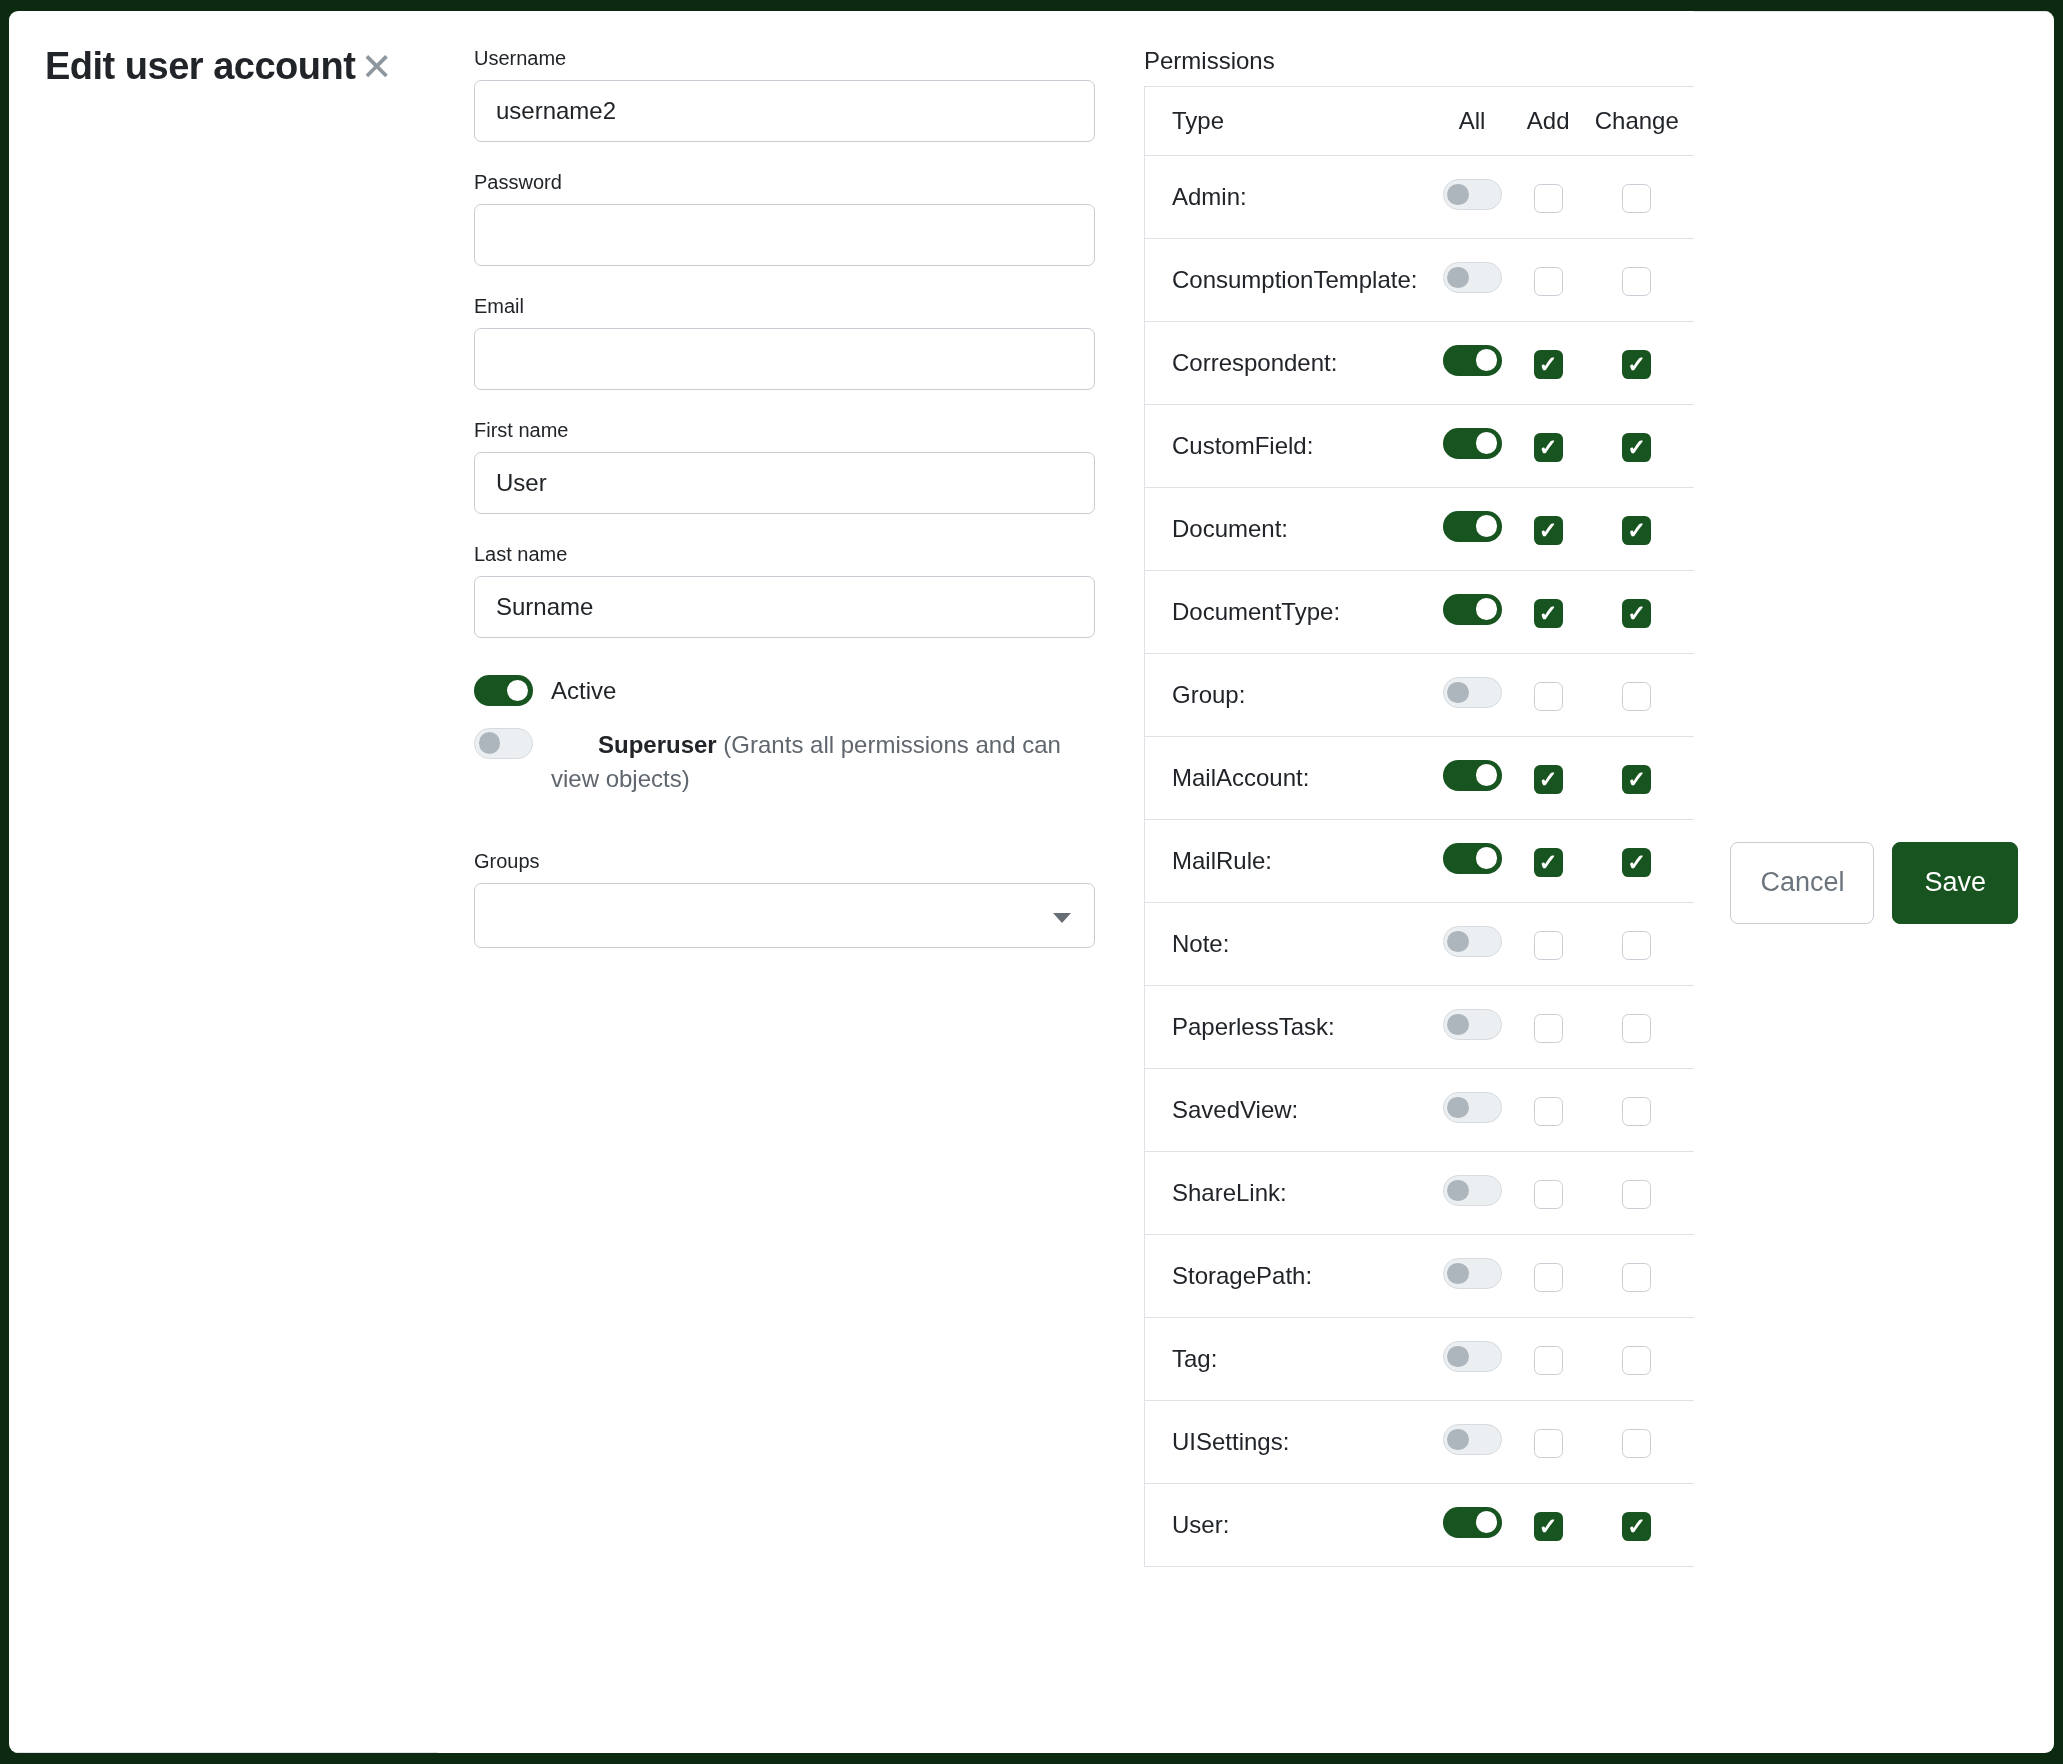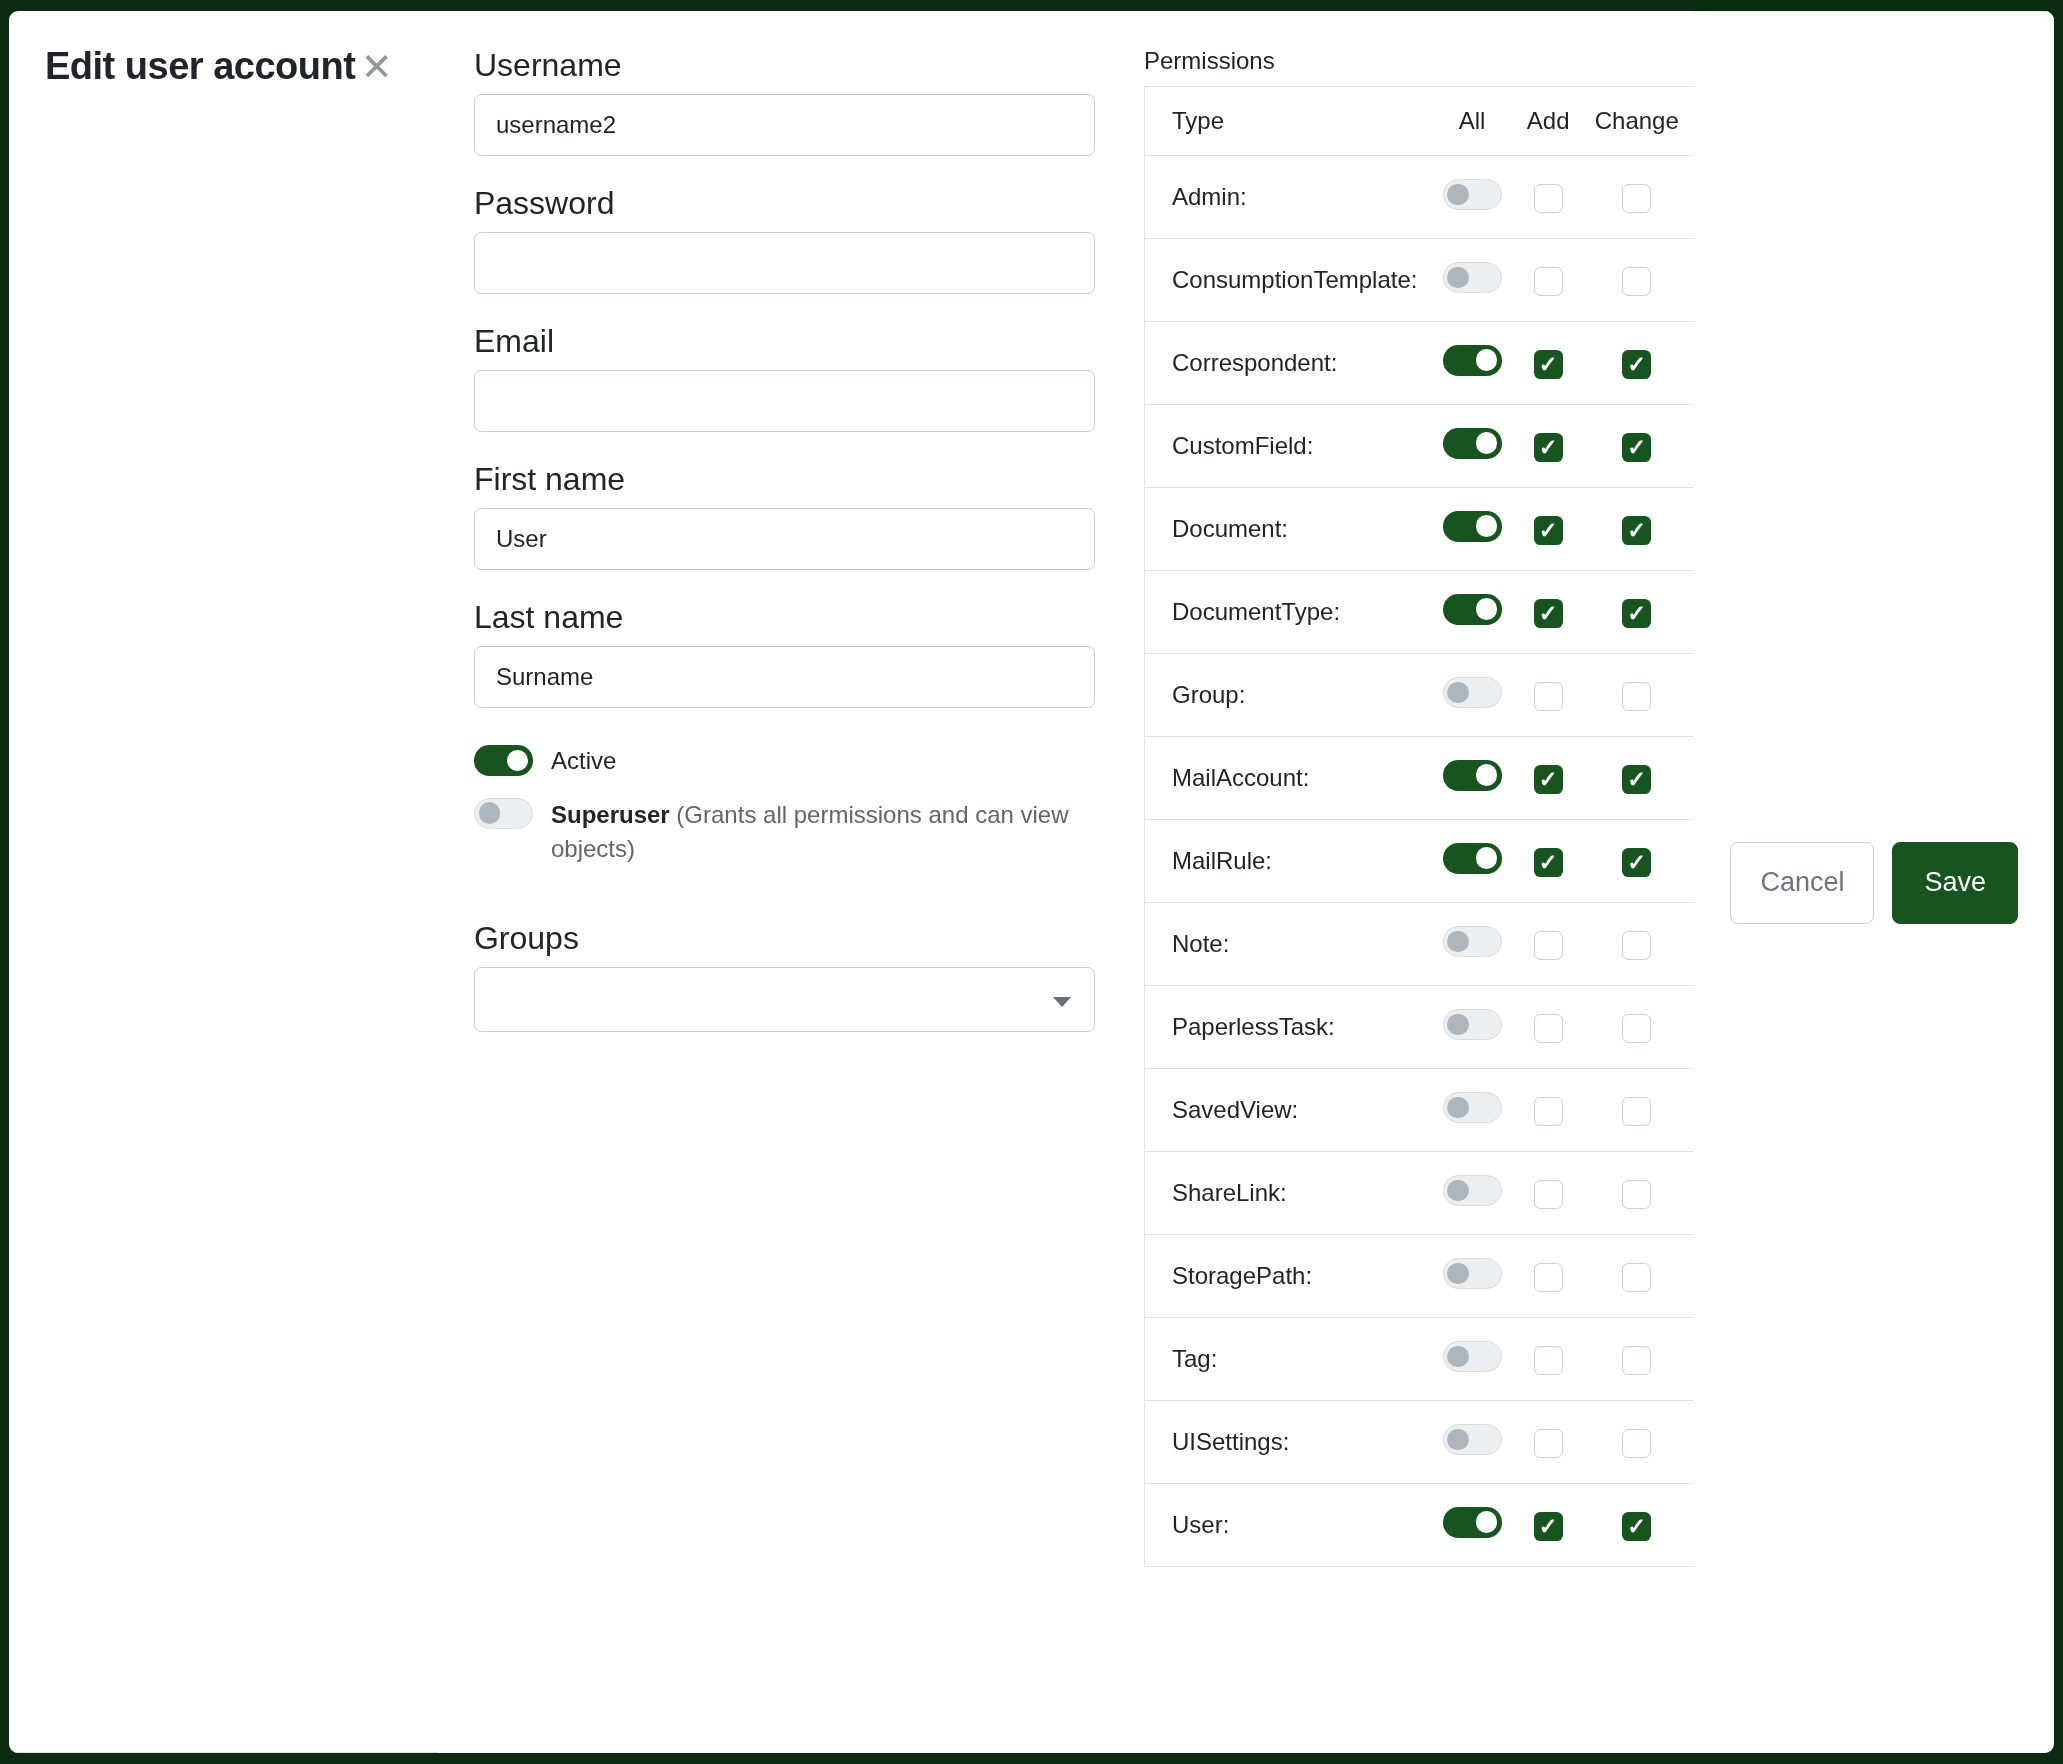--- a/index.html
+++ b/index.html
@@ -23,41 +23,41 @@
   .modal-title{ font-size:38px; font-weight:700; letter-spacing:-0.5px; }
   .close-btn{
     background:none; border:none; font-size:38px; line-height:38px;
     color:#8e979e; cursor:pointer; padding:3.6px 5.4px;
   }
   
   .modal-body{ flex:1; display:flex; gap:49px; padding:36px 36px 18px 36px; overflow:hidden; }
   .left-col{ width:621px; flex:0 0 auto; }
   .right-col{ flex:1; }
   .form-group{ margin-bottom:29px; }
-  .form-label{ display:block; font-size:32px; margin-bottom:10px; }
+  .form-label{ display:block; font-size:20px; margin-bottom:10px; }
   .text-input{
     width:100%; height:62px; border:0.9px solid #c6ccd2; border-radius:7.2px;
     font-size:24px; padding:0 21px; color:#212529; outline:none;
     font-family:"Liberation Sans", sans-serif; background:#fff;
   }
   
   .switch-row{ display:flex; align-items:flex-start; gap:18px; font-size:24px; }
   .switch-row.active-row{ margin-top:36px; align-items:center; }
   .switch-row.superuser-row{ margin-top:20px; }
   .toggle{
     position:relative; display:inline-block; flex:0 0 auto;
     width:59px; height:31px; border-radius:15.3px; cursor:pointer;
   }
   .toggle .knob{ position:absolute; top:4.5px; width:21.6px; height:21.6px; border-radius:50%; }
   .toggle.on{ background:var(--primary); }
   .toggle.on .knob{ right:4.5px; background:#fff; }
   .toggle.off{ background:#eceff2; border:0.9px solid #d7dbdf; }
   .toggle.off .knob{ left:3.6px; top:3.6px; background:#aeb6bd; }
   .switch-text{ line-height:34px; }
-  .su-label{ font-weight:700; }
+  .su-label{ font-weight:700;margin-left:47px; }
   .su-hint{ color:#5f666d; }
   .groups-group{ margin-top:54px; }
   .select-box{
     position:relative; width:100%; height:65px; border:0.9px solid #c6ccd2;
     border-radius:7.2px; background:#fff; cursor:pointer;
   }
   .select-caret{
     position:absolute; right:23.4px; top:29px; width:0; height:0;
     border-left:9px solid transparent; border-right:9px solid transparent;
     border-top:10px solid #666d74;

